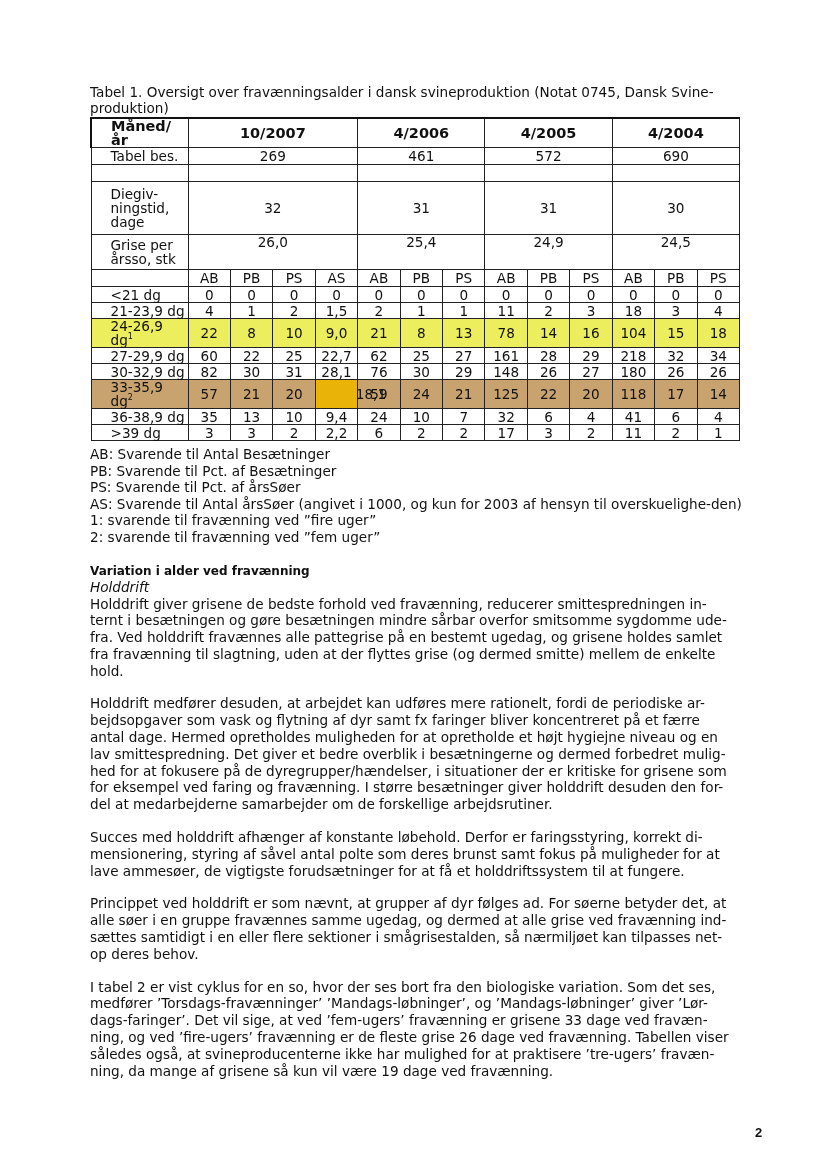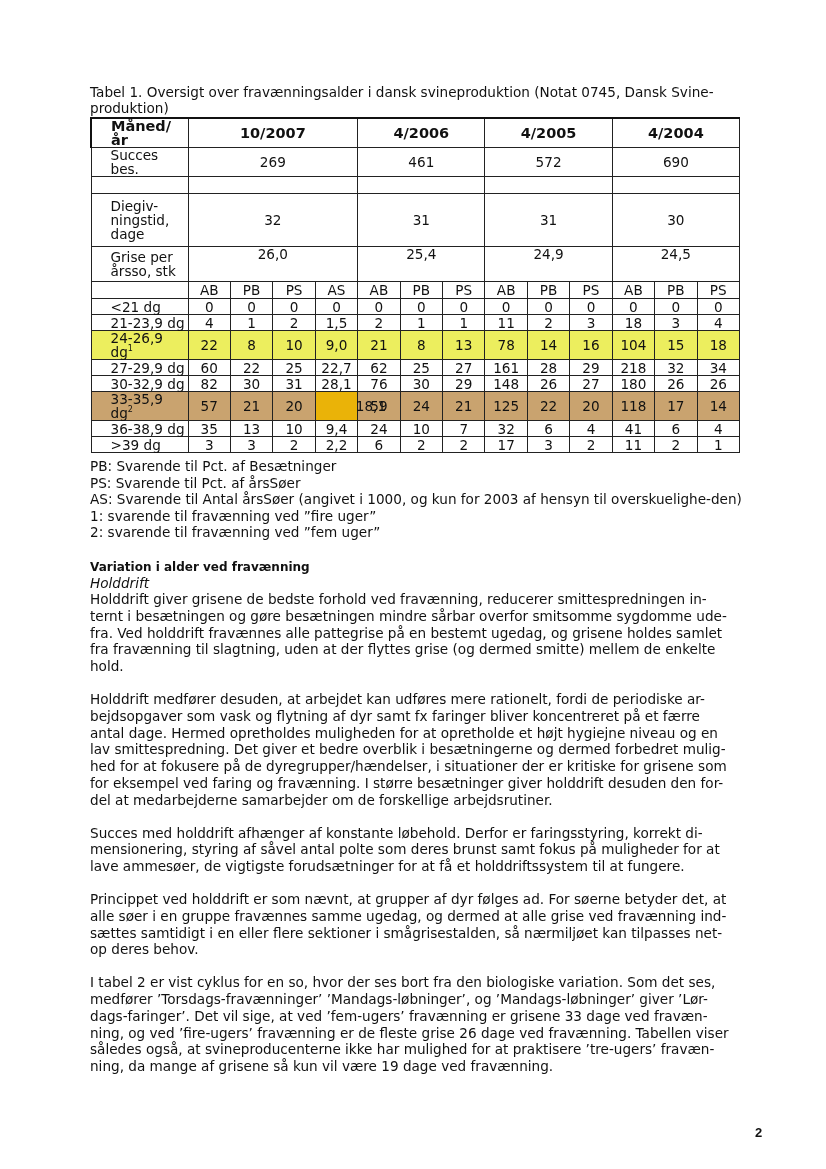--- a/index.html
+++ b/index.html
@@ -43,21 +43,21 @@
     </colgroup>
     <tbody id="tbody">
       <tr class="head">
         <td class="lbl">Måned/år</td>
         <td colspan="4">10/2007</td>
         <td colspan="3">4/2006</td>
         <td colspan="3">4/2005</td>
         <td colspan="3">4/2004</td>
       </tr>
       <tr class="sub">
-        <td class="lbl">Succes bes.</td>
+        <td class="lbl">Tabel bes.</td>
         <td colspan="4">269</td>
         <td colspan="3">461</td>
         <td colspan="3">572</td>
         <td colspan="3">690</td>
       </tr>
       <tr class="blank">
         <td class="lbl"></td>
         <td colspan="4"></td>
         <td colspan="3"></td>
         <td colspan="3"></td>
@@ -218,20 +218,21 @@
           <td>3</td>
           <td>2</td>
           <td>11</td>
           <td>2</td>
           <td>1</td>
         </tr>
       </tbody>
   </table>
 
   <div class="legend" id="legend">
+      <div>AB: Svarende til Antal Besætninger</div>
       <div>PB: Svarende til Pct. af Besætninger</div>
       <div>PS: Svarende til Pct. af årsSøer</div>
       <div>AS: Svarende til Antal årsSøer (angivet i 1000, og kun for 2003 af hensyn til overskuelighe-den)</div>
       <div>1: svarende til fravænning ved ”fire uger”</div>
       <div>2: svarende til fravænning ved ”fem uger”</div>
     </div>
 
   <h2>Variation i alder ved fravænning</h2>
   <div class="subhead">Holddrift</div>
   <div id="paras">

